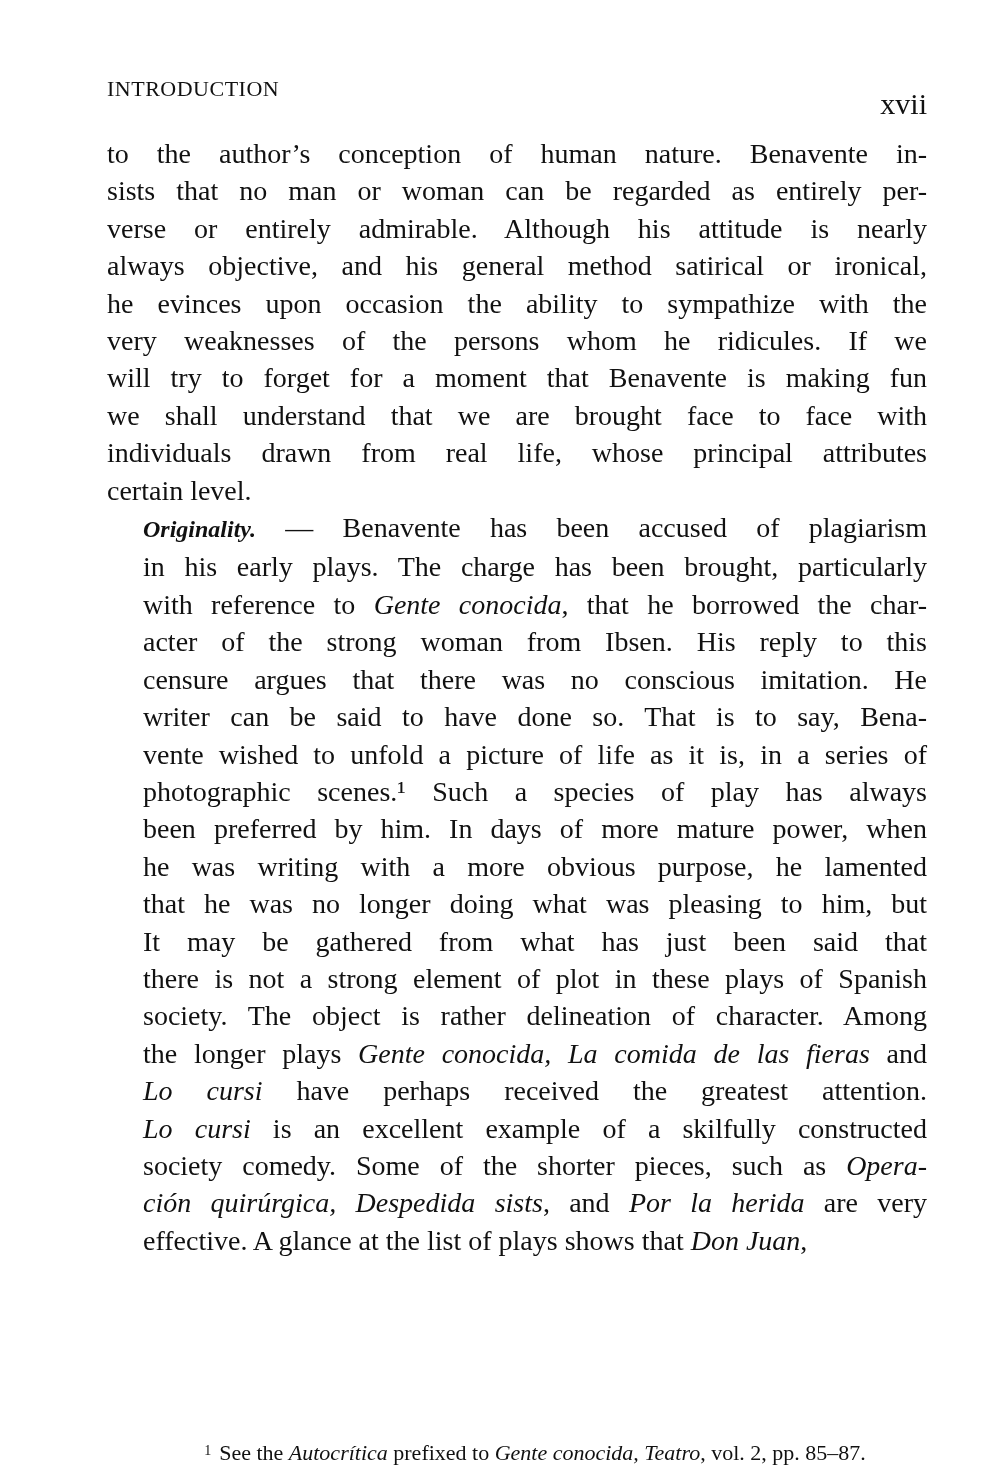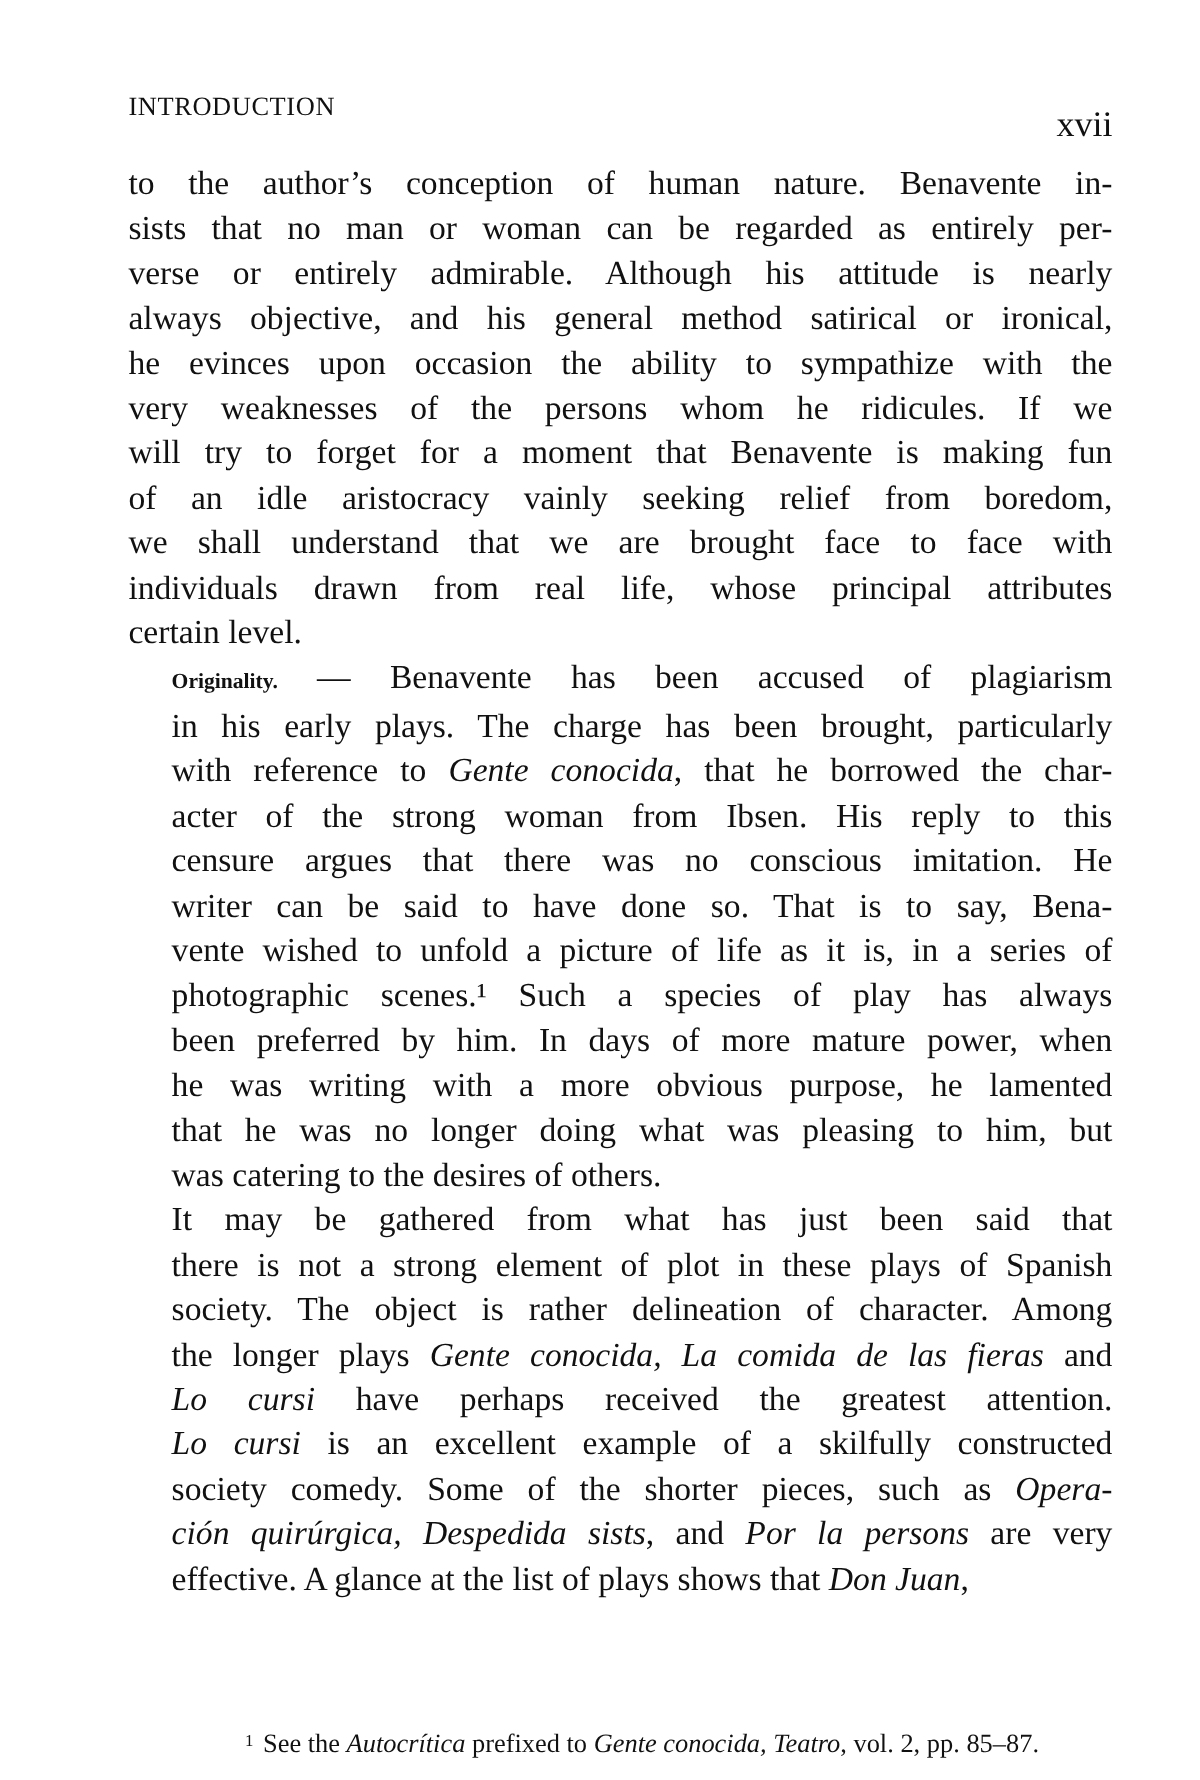--- a/index.html
+++ b/index.html
@@ -7,21 +7,21 @@
          font-family: "Liberation Serif", "DejaVu Serif", serif; color: #111; }
   .header { position: absolute; top: 72px; left: 107px; width: 820px; height: 40px; }
   .running-head { position: absolute; left: 0; right: 0; text-align: left; top: 4px;
                   font-size: 22px; letter-spacing: 0.5px; }
   .page-num { position: absolute; right: 0; top: 15px; font-size: 30px; }
   .body { position: absolute; top: 135px; left: 107px; width: 820px; }
   p { margin: 0; font-size: 28px; line-height: 37.4px; text-align: justify; }
   p.indent { text-indent: 36px; }
   .line { display: block; text-align: justify; text-align-last: justify; white-space: nowrap; }
   .line.last { text-align-last: left; }
-  b.head { font-weight: bold; font-size: 18px; }
+  b.head { font-weight: bold; font-size: 24px; font-style: italic; }
   i { font-style: italic; margin-top: 16px; }
   .footnote { position: absolute; top: 1440px; left: 135px; width: 800px; font-size: 22px; text-align: center; }
   .footnote sup { font-size: 14px; vertical-align: 5px; margin-right: 8px; }
 </style>
 </head>
 <body>
 
 <div class="header">
   <div class="running-head">INTRODUCTION</div>
   <div class="page-num">xvii</div>
@@ -29,47 +29,45 @@
 
 <div class="body">
   <p id="p0">
       <span class="line">to the author’s conception of human nature. Benavente in-</span>
       <span class="line">sists that no man or woman can be regarded as entirely per-</span>
       <span class="line">verse or entirely admirable. Although his attitude is nearly</span>
       <span class="line">always objective, and his general method satirical or ironical,</span>
       <span class="line">he evinces upon occasion the ability to sympathize with the</span>
       <span class="line">very weaknesses of the persons whom he ridicules. If we</span>
       <span class="line">will try to forget for a moment that Benavente is making fun</span>
-      <span class="line">of an idle aristocracy vainly seeking relief from boredom,</span>
       <span class="line">we shall understand that we are brought face to face with</span>
       <span class="line">individuals drawn from real life, whose principal attributes</span>
       <span class="line last">certain level.</span>
     </p>
   <p class="indent" id="p1">
       <span class="line"><b class="head">Originality.</b> — Benavente has been accused of plagiarism</span>
       <span class="line">in his early plays. The charge has been brought, particularly</span>
       <span class="line">with reference to <i>Gente conocida</i>, that he borrowed the char-</span>
       <span class="line">acter of the strong woman from Ibsen. His reply to this</span>
       <span class="line">censure argues that there was no conscious imitation. He</span>
       <span class="line">writer can be said to have done so. That is to say, Bena-</span>
       <span class="line">vente wished to unfold a picture of life as it is, in a series of</span>
       <span class="line">photographic scenes.¹ Such a species of play has always</span>
       <span class="line">been preferred by him. In days of more mature power, when</span>
       <span class="line">he was writing with a more obvious purpose, he lamented</span>
       <span class="line">that he was no longer doing what was pleasing to him, but</span>
-      <span class="line last">was catering to the desires of others.</span>
     </p>
   <p class="indent" id="p2">
       <span class="line">It may be gathered from what has just been said that</span>
       <span class="line">there is not a strong element of plot in these plays of Spanish</span>
       <span class="line">society. The object is rather delineation of character. Among</span>
       <span class="line">the longer plays <i>Gente conocida, La comida de las fieras</i> and</span>
       <span class="line"><i>Lo cursi</i> have perhaps received the greatest attention.</span>
       <span class="line"><i>Lo cursi</i> is an excellent example of a skilfully constructed</span>
       <span class="line">society comedy. Some of the shorter pieces, such as <i>Opera-</i></span>
-      <span class="line"><i>ción quirúrgica, Despedida sists</i>, and <i>Por la persons</i> are very</span>
+      <span class="line"><i>ción quirúrgica, Despedida sists</i>, and <i>Por la herida</i> are very</span>
       <span class="line last">effective. A glance at the list of plays shows that <i>Don Juan</i>,</span>
     </p>
 </div>
 
 <div class="footnote">
   <sup>1</sup><span id="fn"><span>See the </span><i>Autocrítica</i><span> prefixed to </span><i>Gente conocida, Teatro</i><span>, vol. 2, pp. 85–87.</span></span>
 </div>
 
 </body></html>

